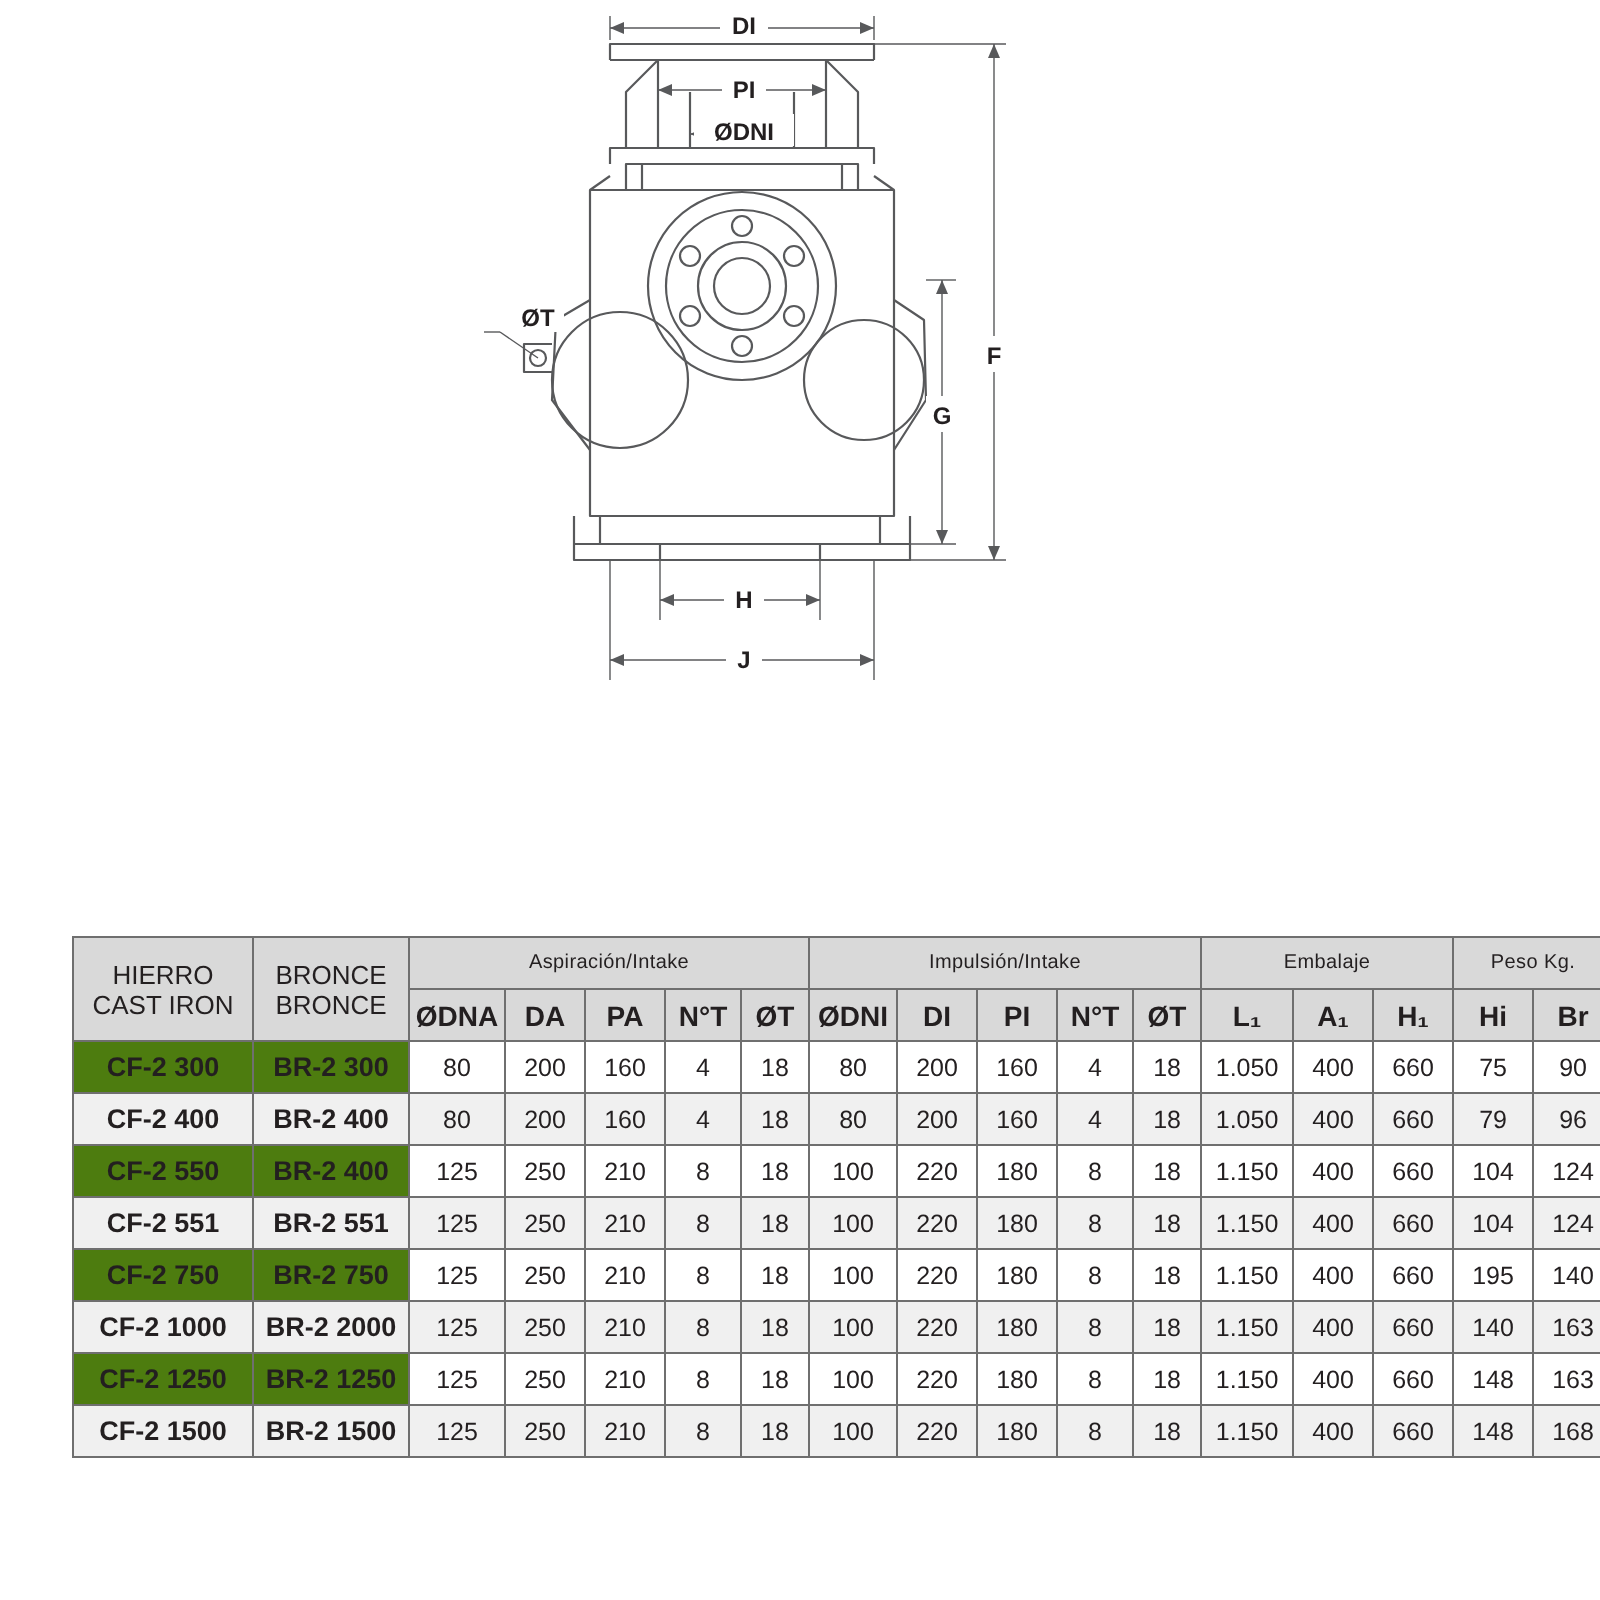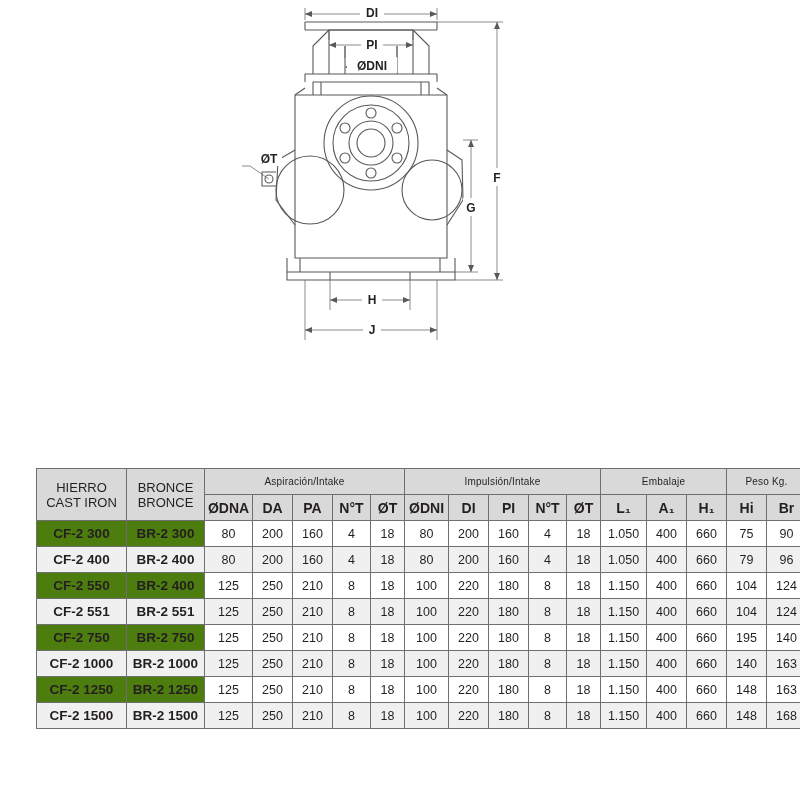--- a/index.html
+++ b/index.html
@@ -378,21 +378,21 @@
             <td>8</td>
             <td>18</td>
             <td>1.150</td>
             <td>400</td>
             <td>660</td>
             <td>195</td>
             <td>140</td>
           </tr>
           <tr class="alt">
             <td class="model nowrap">CF-2 1000</td>
-            <td class="model nowrap">BR-2 1000</td>
+            <td class="model nowrap">BR-2 2000</td>
             <td>125</td>
             <td>250</td>
             <td>210</td>
             <td>8</td>
             <td>18</td>
             <td>100</td>
             <td>220</td>
             <td>180</td>
             <td>8</td>
             <td>18</td>

